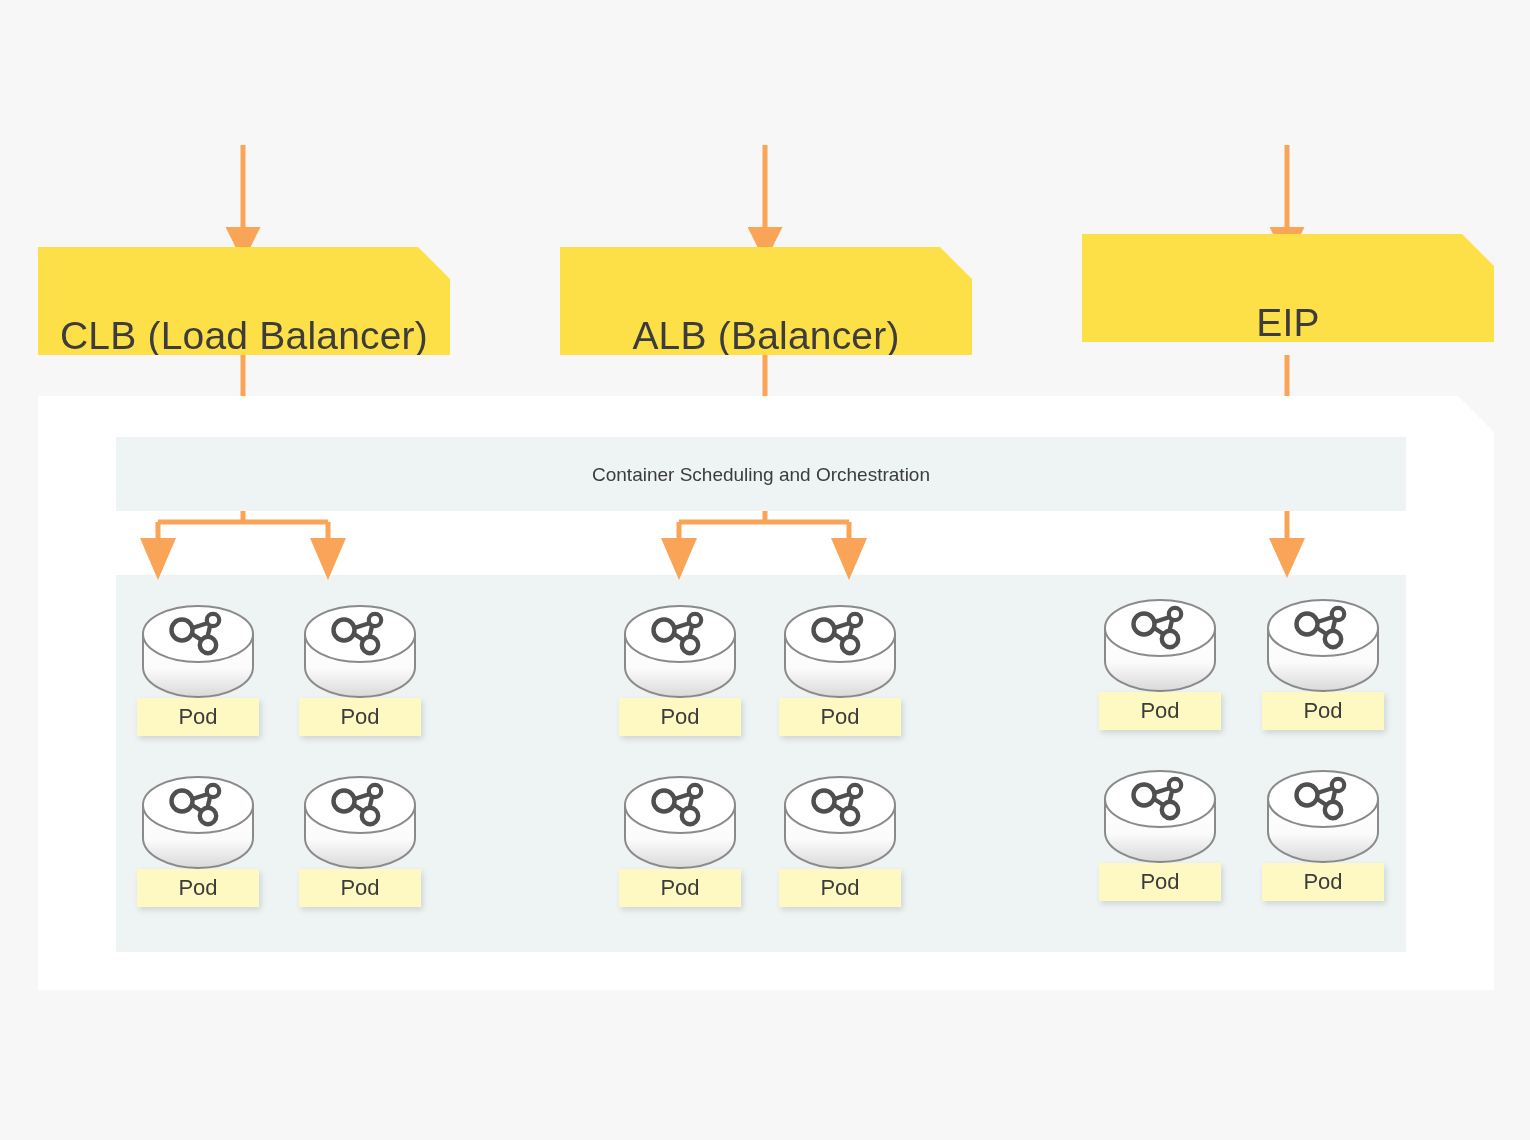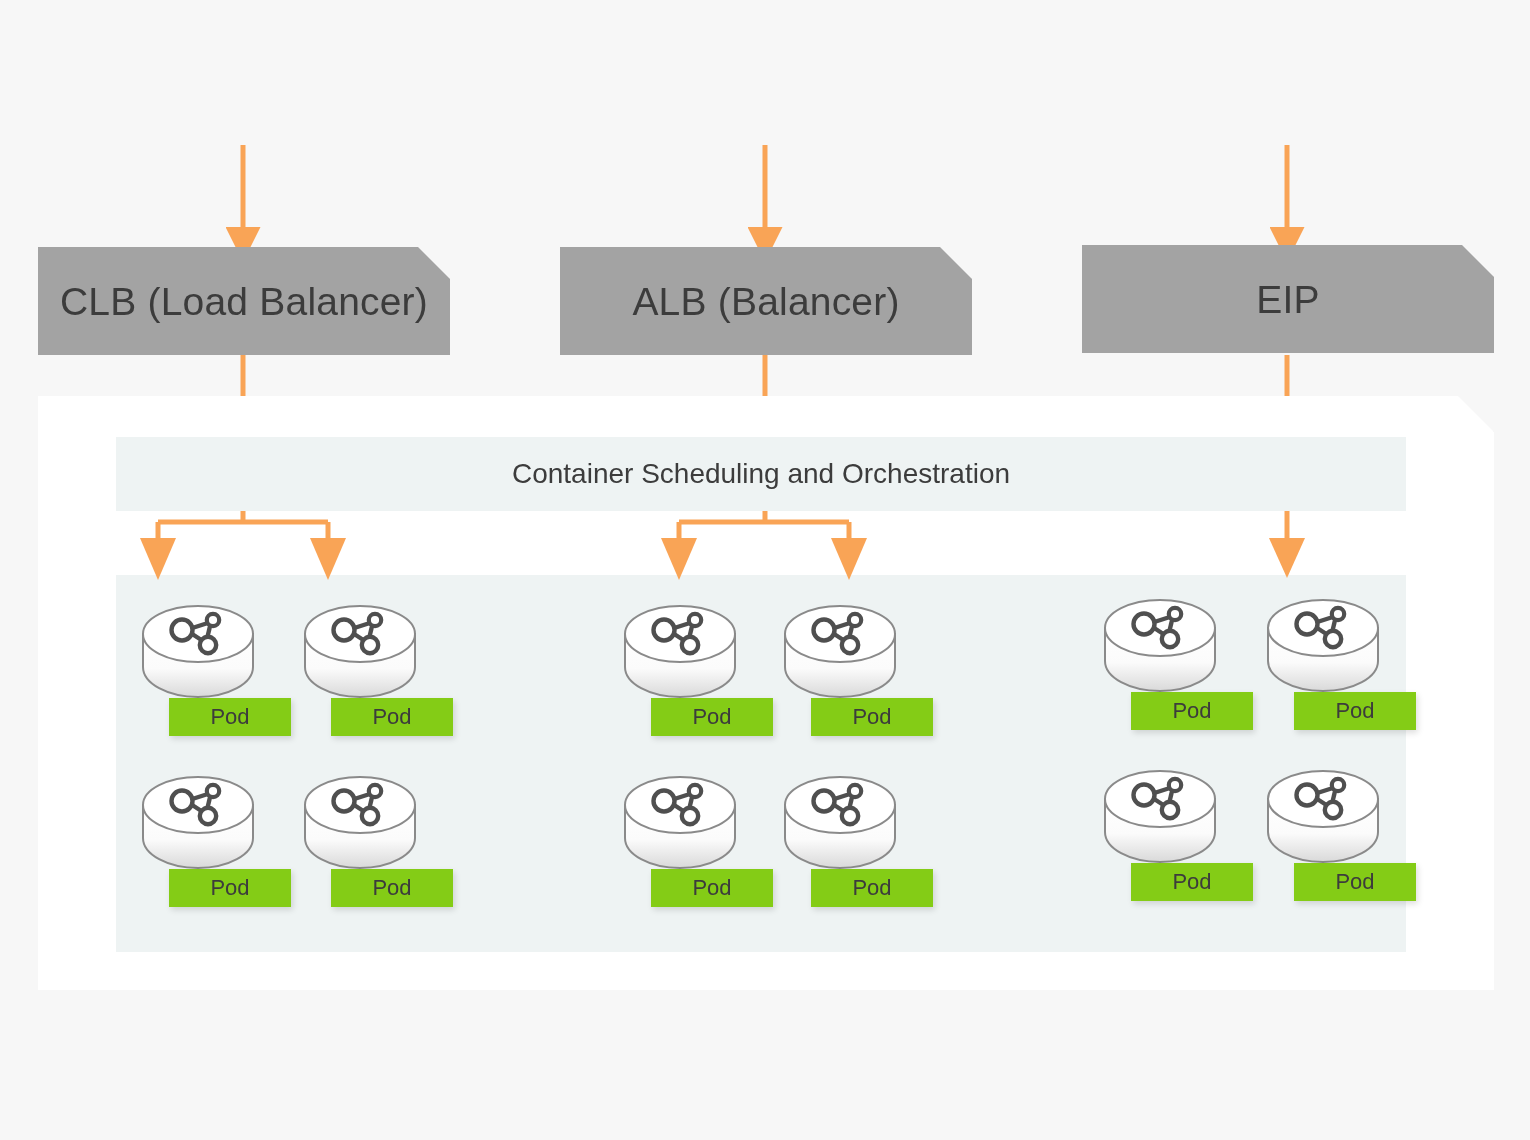--- a/index.html
+++ b/index.html
@@ -30,40 +30,40 @@
     width: 1530px;
     height: 1140px;
     pointer-events: none;
   }
   .connector-layer.below { z-index: 1; }
   .connector-layer.above { z-index: 5; }
 
   
   .svc-box {
     position: absolute;
-    background: #a3a3a3;
+    background: #fde047;
     box-shadow: 2px 3px 7px rgba(0,0,0,0.10);
     z-index: 3;
     display: flex;
-    align-items: center;
+    align-items: flex-end;
     justify-content: center;
     
     clip-path: polygon(0 0, calc(100% - 32px) 0, 100% 32px, 100% 100%, 0 100%);
   }
   .svc-box .svc-label {
     font-size: 39px;
     color: #3c3c3c;
     letter-spacing: 0.2px;
     white-space: nowrap;
     line-height: 1;
   }
 
   #svc-clb { left: 38px;   top: 247px; width: 412px; height: 108px; }
   #svc-alb { left: 560px;  top: 247px; width: 412px; height: 108px; }
-  #svc-eip { left: 1082px; top: 245px; width: 412px; height: 108px; }
+  #svc-eip { left: 1082px; top: 234px; width: 412px; height: 108px; }
 
   
   #cluster {
     position: absolute;
     left: 38px;
     top: 396px;
     width: 1456px;
     height: 594px;
     background: #ffffff;
     box-shadow: 2px 3px 8px rgba(0,0,0,0.10);
@@ -78,21 +78,21 @@
     top: 437px;
     width: 1290px;
     height: 74px;
     background: #eef3f3;
     z-index: 4;
     display: flex;
     align-items: center;
     justify-content: center;
   }
   #orchestration-bar .orch-label {
-    font-size: 28px;
+    font-size: 19px;
     color: #3c3c3c;
     line-height: 1;
     white-space: nowrap;
   }
 
   
   #pod-region {
     position: absolute;
     left: 116px;
     top: 575px;
@@ -113,26 +113,25 @@
   }
   .pod-icon svg { display: block; }
 
   .pod-label {
     position: absolute;
     left: 50%;
     transform: translateX(-50%);
     top: 94px;
     width: 122px;
     height: 38px;
-    background: #84cc16;
+    background: #fef9c3;
     box-shadow: 2px 3px 6px rgba(0,0,0,0.13);
     display: flex;
     align-items: center;
     justify-content: center;
-    margin-left: 32px;
   }
   .pod-label span {
     font-size: 22px;
     color: #3c3c3c;
     line-height: 1;
   }
 </style>
 </head>
 <body>
 

